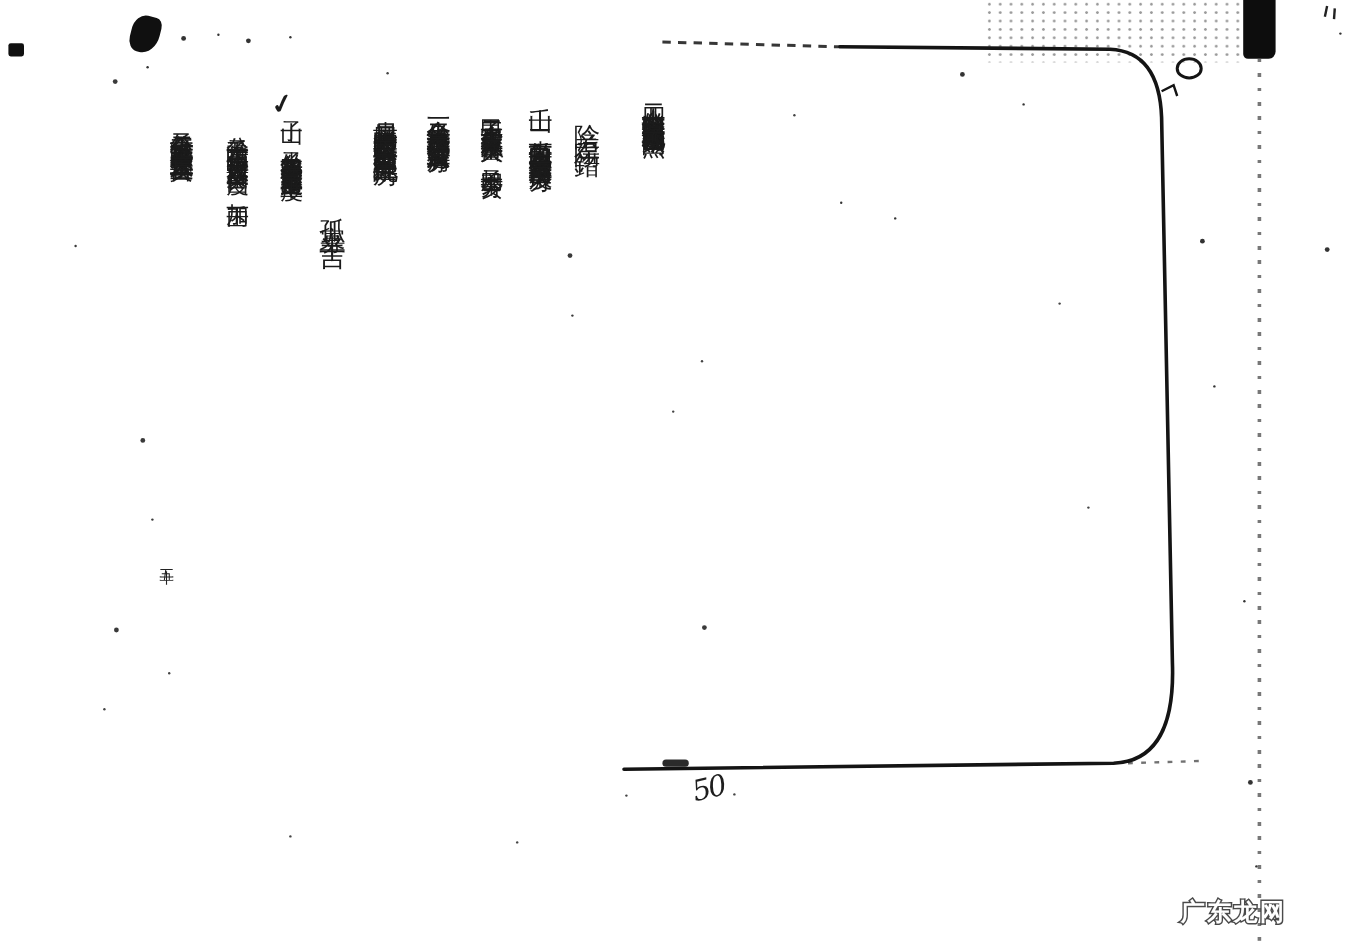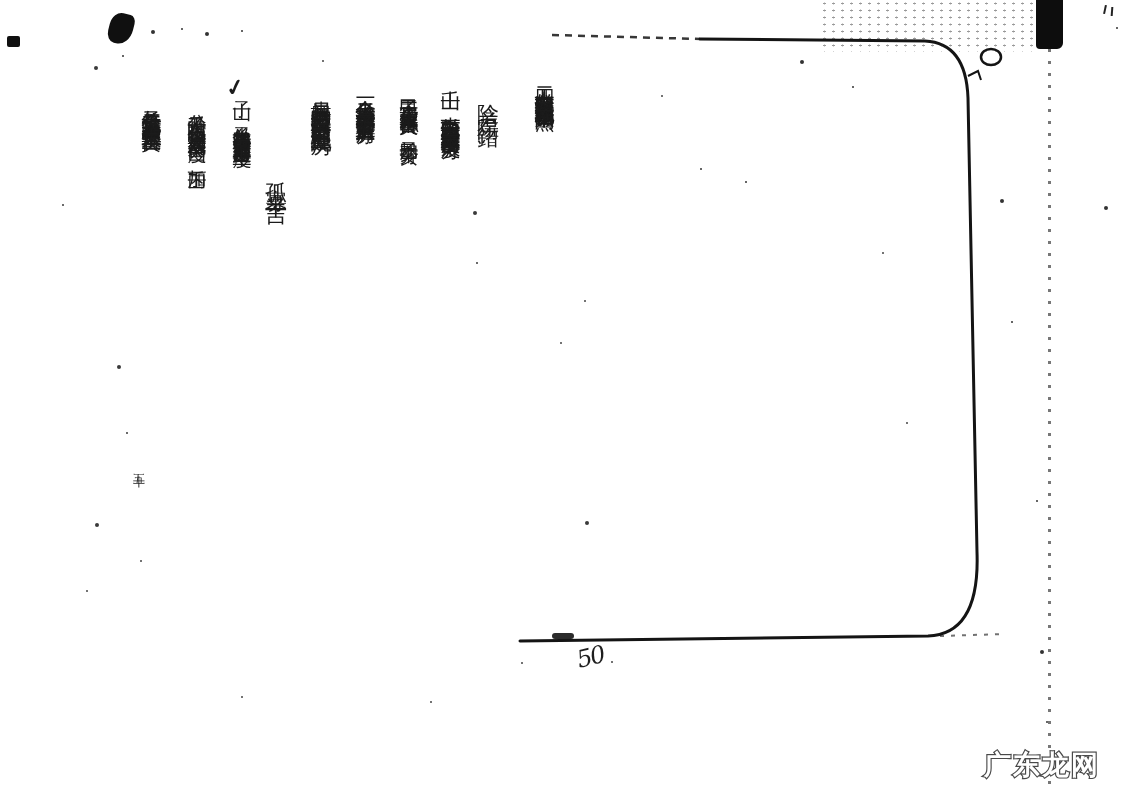--- a/index.html
+++ b/index.html
@@ -36,21 +36,21 @@
     writing-mode:vertical-rl;text-orientation:upright;letter-spacing:2px;
   }
   .page-number{
     position:absolute;left:577px;top:643px;font-size:24px;color:#1e1e1e;
     font-style:italic;transform:rotate(-14deg);letter-spacing:-2px;
     font-family:"DejaVu Serif", serif;
   }
   
   .watermark{
     position:absolute;left:984px;top:747px;
-    font-size:27px;font-weight:bold;letter-spacing:2px;
+    font-size:20px;font-weight:bold;letter-spacing:2px;
     color:#ffffff;
     -webkit-text-stroke:2.4px #474747;
     paint-order:stroke fill;
     text-shadow:0 0 1px #6a6a6a;
     font-family:"DejaVu Sans", sans-serif;
   }
   
   .frame-svg{position:absolute;left:0;top:0;}
   .blob-topleft{
     position:absolute;left:109px;top:13px;width:24px;height:31px;background:#101010;

